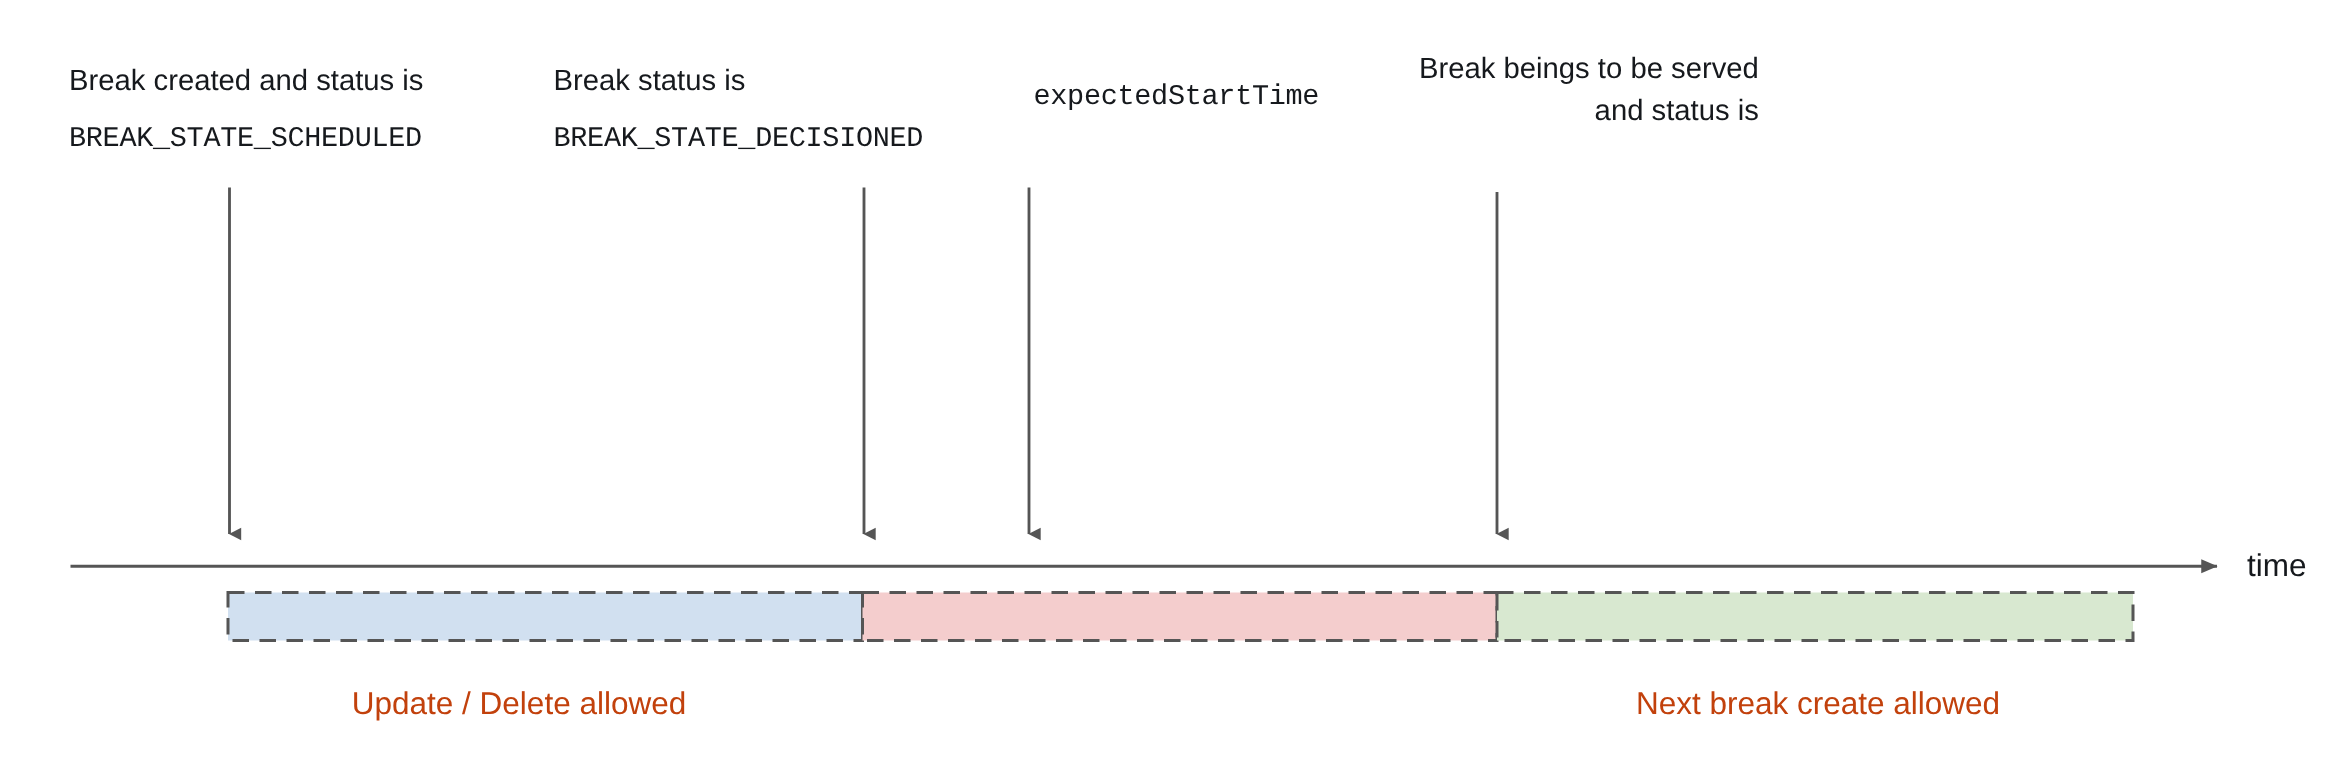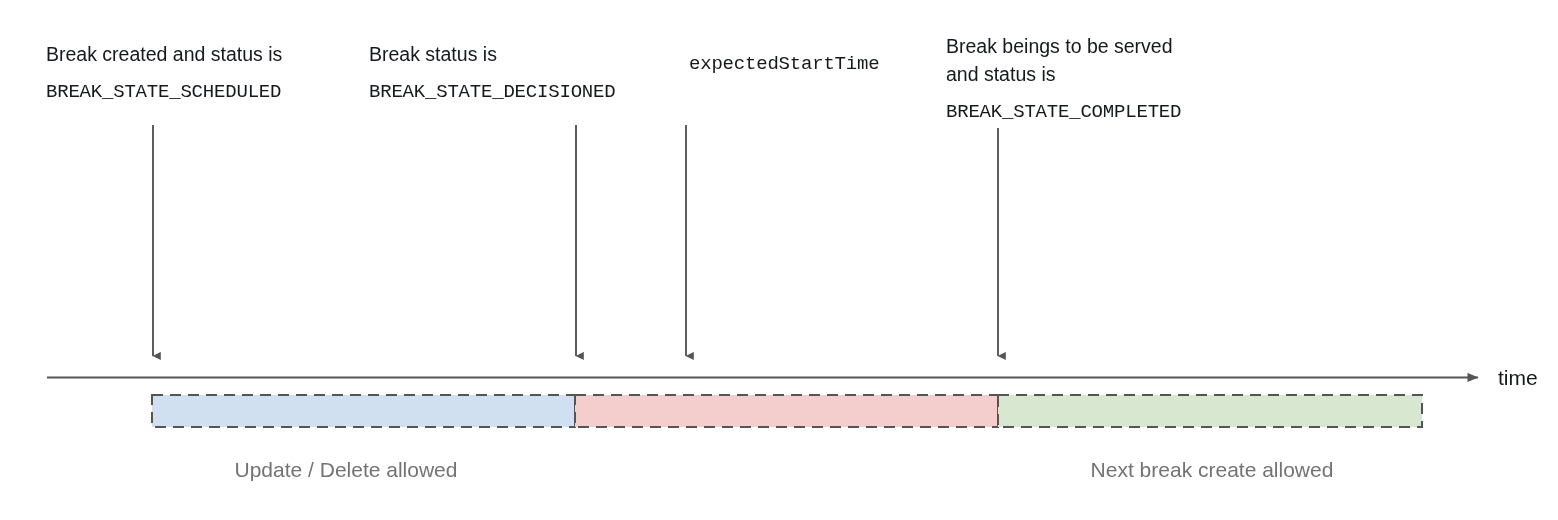--- a/index.html
+++ b/index.html
@@ -40,21 +40,21 @@
     display: block;
     margin-top: 10px;
   }
   .event-label .plain {
     display: block;
   }
 
   #event-label-0 { left: 30px;  top: 40px; }
   #event-label-1 { left: 353px; top: 40px; }
   #event-label-2 { left: 673px; top: 40px; }
-  #event-label-3 { left: 930px; top: 32px; }
+  #event-label-3 { left: 930px; top: 32px; text-align: right; }
 
   
   #vector-layer {
     position: absolute;
     left: 0;
     top: 0;
     width: 1558px;
     height: 520px;
   }
 
@@ -65,21 +65,21 @@
     top: 366px;
     font-size: 21px;
     color: #16191d;
   }
 
   
   .phase-caption {
     position: absolute;
     top: 458px;
     font-size: 21px;
-    color: #737373;
+    color: #c2410c;
     text-align: center;
     white-space: nowrap;
     transform: translateX(-50%);
   }
   #phase-caption-0 { left: 330px; }
   #phase-caption-1 { left: 775px; }
   #phase-caption-2 { left: 1196px; }
 </style>
 </head>
 <body>
@@ -96,21 +96,20 @@
     <span class="mono">BREAK_STATE_DECISIONED</span>
   </div>
 
   <div class="event-label" id="event-label-2">
     <span class="mono">expectedStartTime</span>
   </div>
 
   <div class="event-label" id="event-label-3">
     <span class="plain">Break beings to be served</span>
     <span class="plain">and status is</span>
-    <span class="mono">BREAK_STATE_COMPLETED</span>
   </div>
 
   <svg id="vector-layer" viewBox="0 0 1558 520">
     <defs>
       <marker id="down-arrowhead" markerWidth="9" markerHeight="9" refX="4.5" refY="8.4" orient="auto" markerUnits="userSpaceOnUse">
         <path d="M0.4,0.6 L8.6,0.6 L4.5,8.8 Z" fill="#555555"></path>
       </marker>
       <marker id="right-arrowhead" markerWidth="12" markerHeight="10" refX="11" refY="5" orient="auto" markerUnits="userSpaceOnUse">
         <path d="M0.5,0.4 L11.4,5 L0.5,9.6 Z" fill="#555555"></path>
       </marker>

